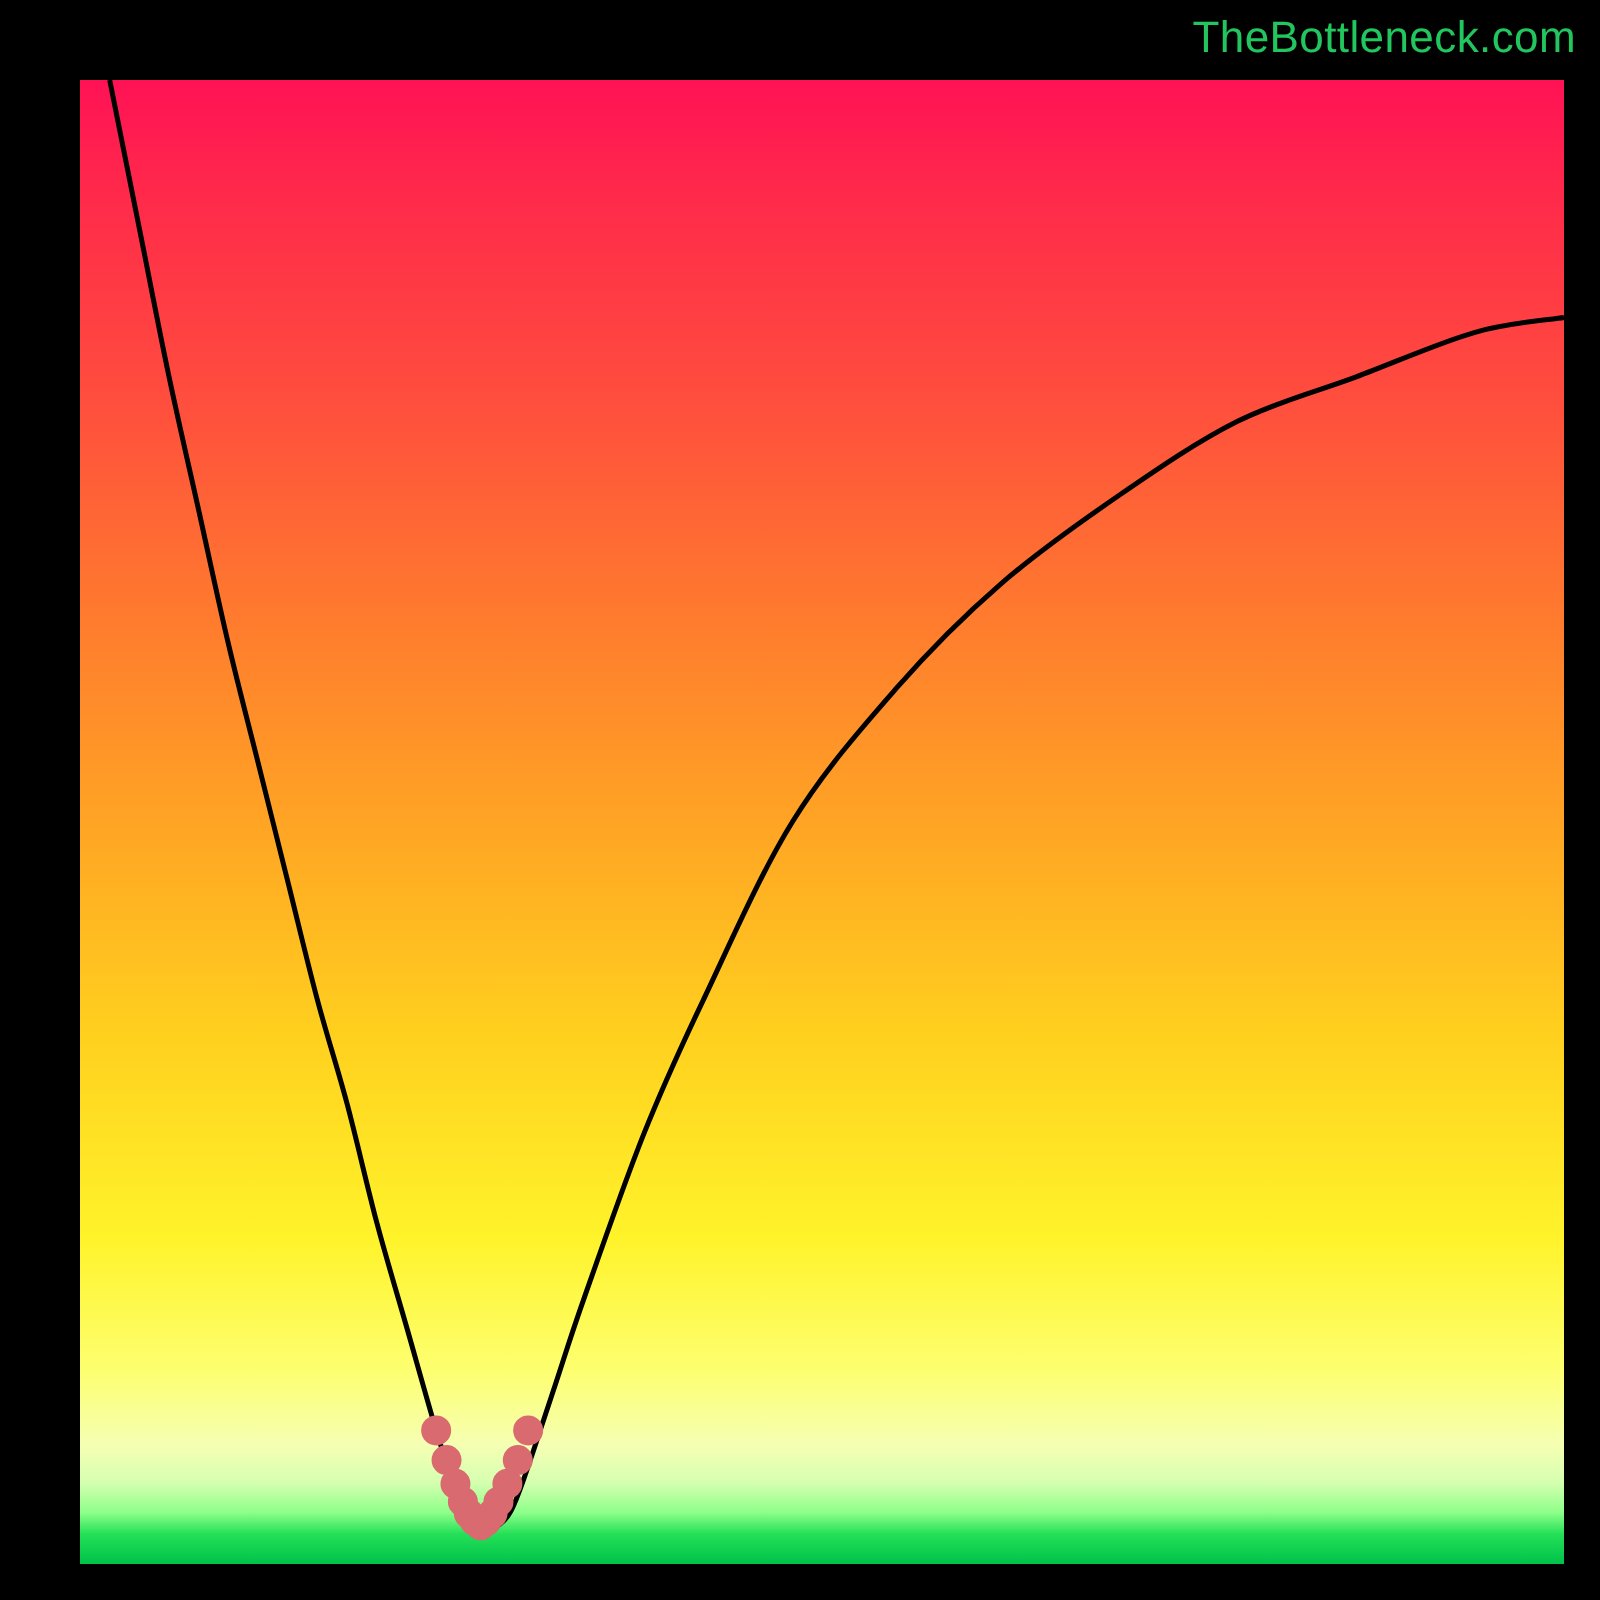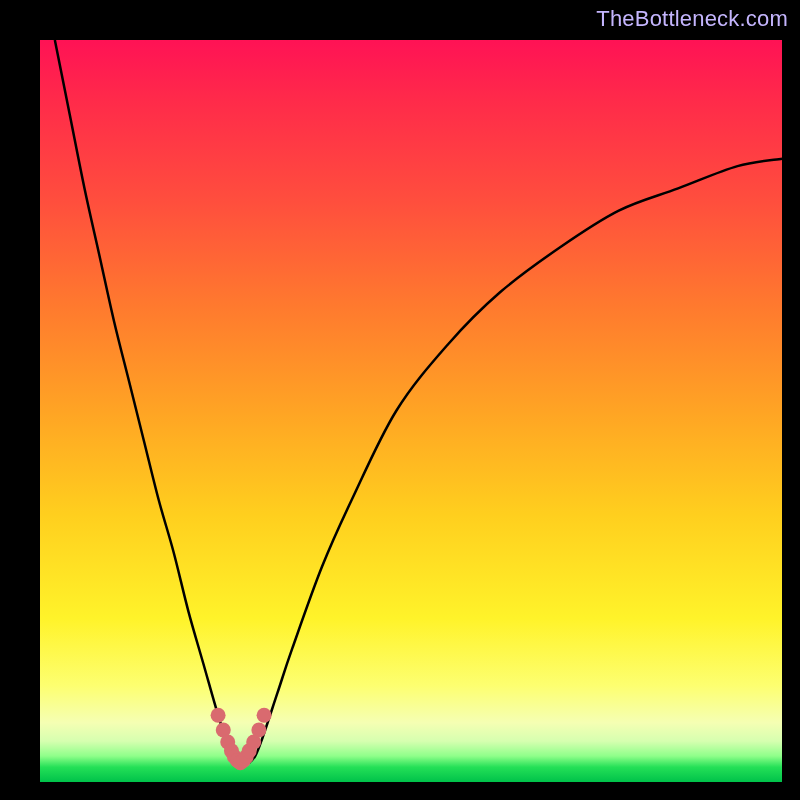--- a/index.html
+++ b/index.html
@@ -40,21 +40,21 @@
       #d6ffb0 94.5%,
       #8fff8a 96.5%,
       #24e057 98%,
       #00c24a 100%
     );
   }
   .watermark {
     position: absolute;
     top: 6px;
     right: 12px;
-    color: #c4b5fd;
+    color: #22c55e;
     font-size: 22px;
     letter-spacing: 0.2px;
     user-select: none;
   }
   svg.curve {
     position: absolute;
     left: 0;
     top: 0;
     width: 742px;
     height: 742px;

